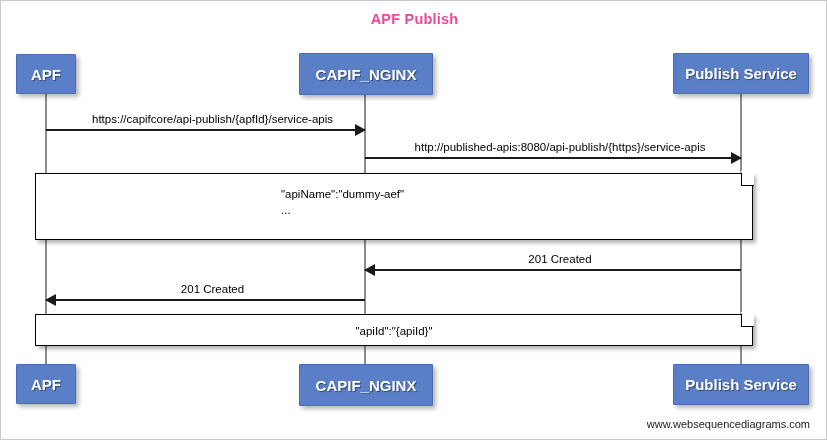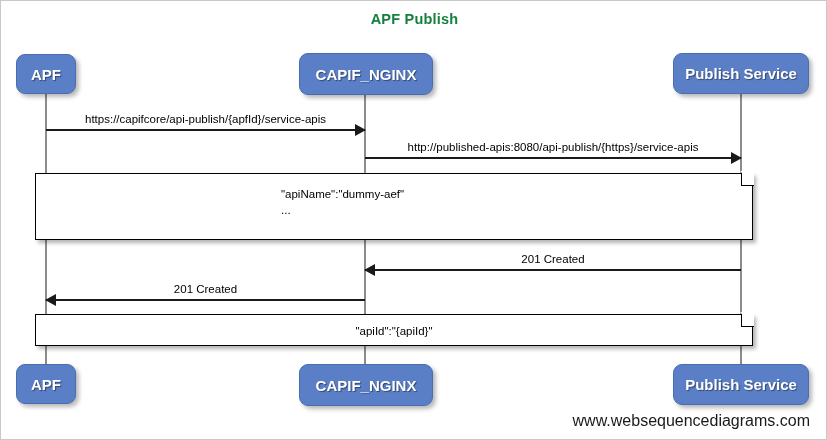--- a/index.html
+++ b/index.html
@@ -20,35 +20,35 @@
     border: 1px solid #c8c8c8;
   }
   .title {
     position: absolute;
     top: 10px;
     left: 0;
     width: 827px;
     text-align: center;
     font-size: 14.5px;
     font-weight: bold;
-    color: #15803d;
+    color: #ec4899;
     letter-spacing: 0.2px;
   }
   
   .lifeline {
     position: absolute;
     width: 2px;
     background: #8c8c8c;
   }
   
   .actor {
     position: absolute;
     background: #5b7fc7;
     border: 1px solid #4a6cb3;
-    border-radius: 9px;
+    border-radius: 1px;
     box-shadow: 3px 3px 4px rgba(0,0,0,0.28);
     display: flex;
     align-items: center;
     justify-content: center;
     color: #ffffff;
     font-size: 15px;
     font-weight: bold;
     text-shadow: 1px 1px 1px rgba(0,0,0,0.45);
     box-sizing: border-box;
     white-space: nowrap;
@@ -78,21 +78,21 @@
     right: -1px;
     border-left: 11px solid #1a1a1a;
   }
   .msg.left .head {
     left: -1px;
     border-right: 11px solid #1a1a1a;
   }
   .msg .label {
     position: absolute;
     bottom: 4px;
-    left: 0;
+    left: 7px;
     width: 100%;
     text-align: center;
     font-size: 11.5px;
     color: #000000;
     white-space: nowrap;
   }
   
   .note {
     position: absolute;
     background: #ffffff;
@@ -130,21 +130,21 @@
   .note-body.center-align {
     text-align: center;
     left: 0;
     width: 100%;
   }
   
   .footer {
     position: absolute;
     right: 16px;
     bottom: 9px;
-    font-size: 16px;
+    font-size: 11px;
     color: #1a1a1a;
     white-space: nowrap;
   }
 </style>
 </head>
 <body>
 
 <div id="diagram">
 
   <div class="title">APF Publish</div>

